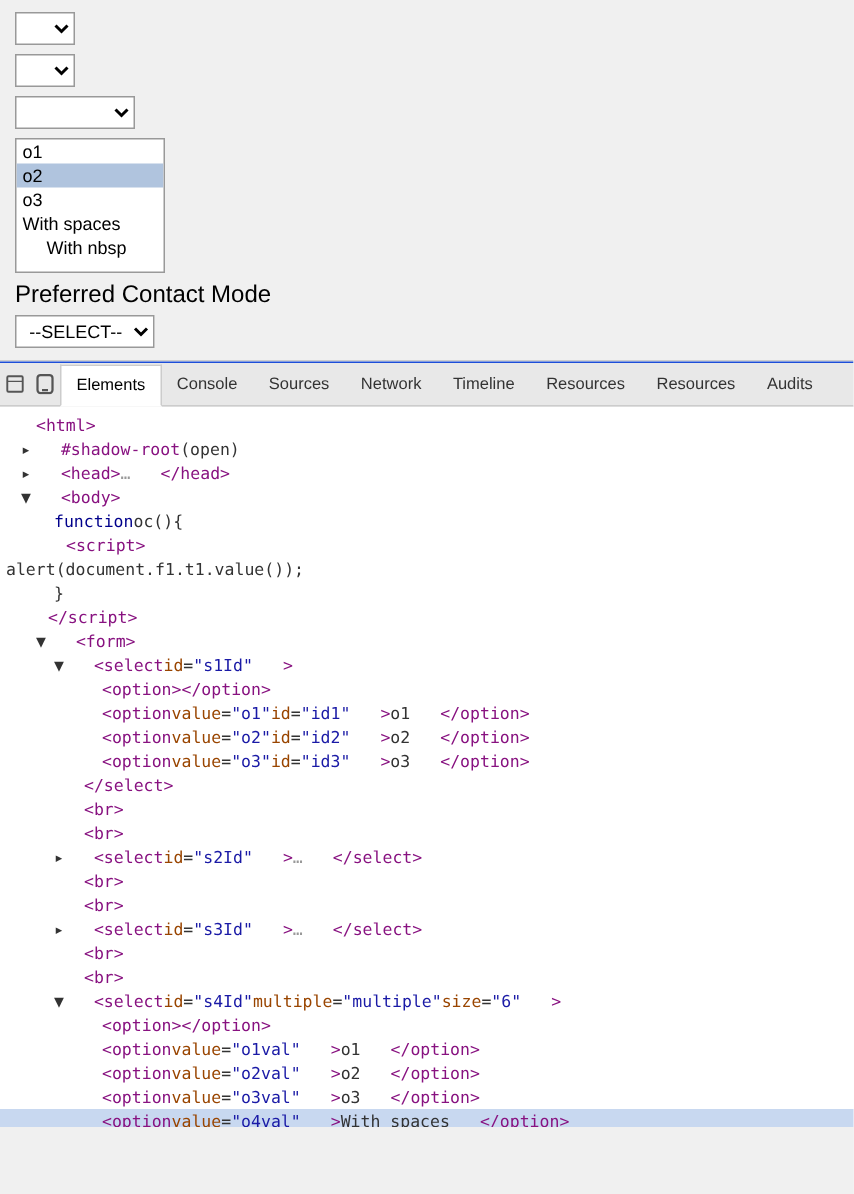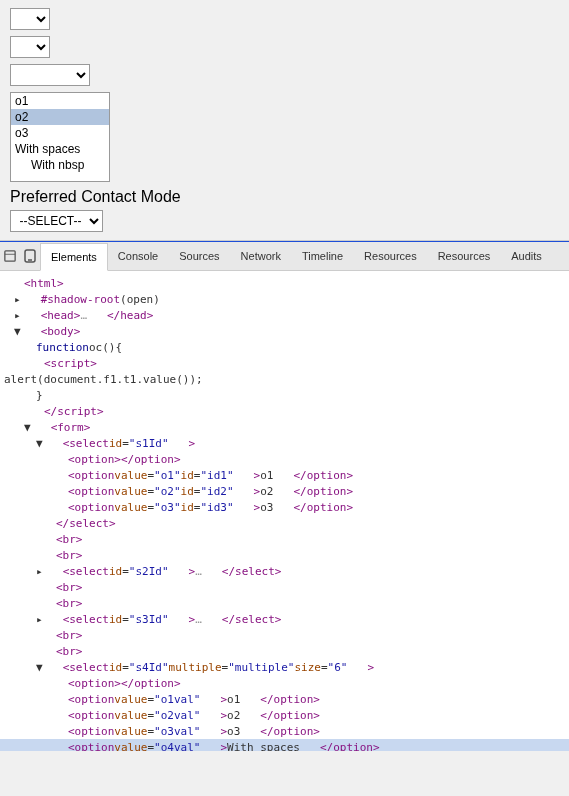--- a/index.html
+++ b/index.html
@@ -248,21 +248,21 @@
       </div>
       <div class="code-line" style="padding-left: 24px;">
         <span class="tag">&lt;script&gt;</span>
       </div>
       <div class="code-line" style="">
         <span class="plain">alert(document.f1.t1.value());</span>
       </div>
       <div class="code-line" style="padding-left: 36px;">
         <span class="plain">}</span>
       </div>
-      <div class="code-line" style="padding-left: 24px;">
+      <div class="code-line" style="padding-left: 12px;">
         <span class="tag">&lt;/script&gt;</span>
       </div>
       <div class="code-line" style="padding-left: 24px;">
         <span class="plain">▼ </span>
         <span class="tag">&lt;form&gt;</span>
       </div>
       <div class="code-line" style="padding-left: 36px;">
         <span class="plain">▼ </span>
         <span class="tag">&lt;select</span> 
         <span class="attr-name">id</span>

